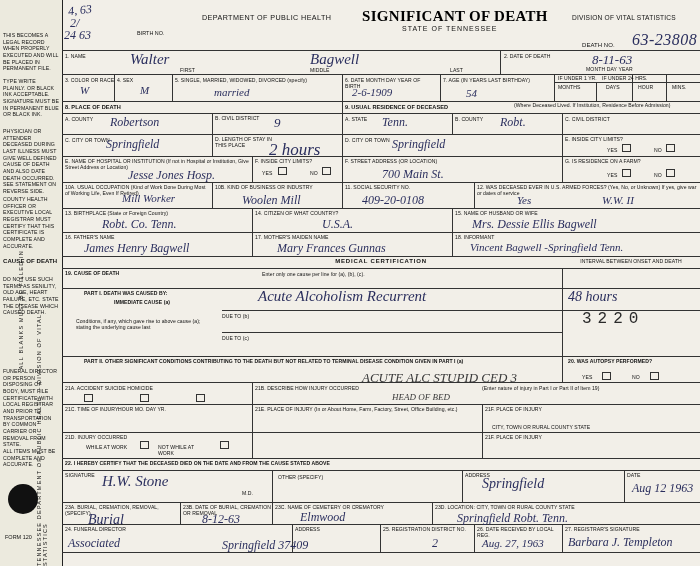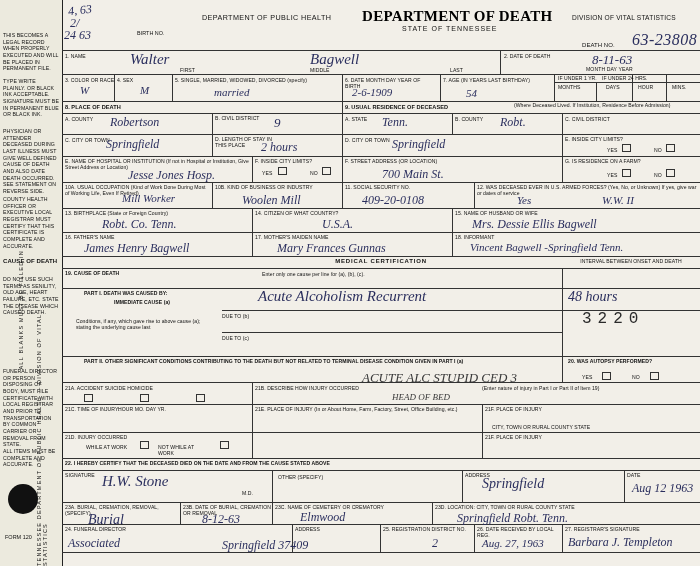--- a/index.html
+++ b/index.html
@@ -46,21 +46,21 @@
     <div class="formno">FORM 120</div>
   </div>
 
   <div class="form">
 
     <div class="hand" style="left:6px;top:3px;font-size:12px;transform:rotate(-6deg);">4, 63</div>
     <div class="hand" style="left:8px;top:16px;font-size:12px;">2/</div>
     <div class="hand" style="left:2px;top:28px;font-size:12px;">24 63</div>
 
     <div class="lab" style="left:140px;top:14px;font-size:7.2px;letter-spacing:.4px;">DEPARTMENT OF PUBLIC HEALTH</div>
-    <div class="title" style="left:300px;top:8px;font-size:15px;letter-spacing:.3px;">DEPARTMENT OF DEATH</div>
+    <div class="title" style="left:300px;top:8px;font-size:15px;letter-spacing:.3px;">SIGNIFICANT OF DEATH</div>
     <div class="lab" style="left:340px;top:25px;font-size:7px;letter-spacing:1px;">STATE OF TENNESSEE</div>
     <div class="lab" style="left:510px;top:14px;font-size:6.6px;letter-spacing:.2px;">DIVISION OF VITAL STATISTICS</div>
 
     <div class="lab" style="left:75px;top:30px;font-size:5.4px;">BIRTH NO.</div>
     <div class="lab" style="left:520px;top:42px;font-size:6px;">DEATH NO.</div>
     <div class="hand" style="left:570px;top:31px;font-size:16px;letter-spacing:.5px;">63-23808</div>
 
     <hr class="hline thick" style="left:0;top:50px;width:638px;">
 
     <hr class="hline" style="left:0;top:74px;width:638px;">
@@ -125,21 +125,21 @@
     <div class="hand" style="left:438px;top:115px;font-size:12px;">Robt.</div>
     <div class="lab" style="left:503px;top:116px;">C. CIVIL DISTRICT</div>
 
     <hr class="hline" style="left:0;top:156px;width:638px;">
     <div class="vline" style="left:150px;top:134px;height:22px;"></div>
     <div class="vline" style="left:280px;top:134px;height:22px;"></div>
     <div class="vline" style="left:500px;top:134px;height:22px;"></div>
     <div class="lab" style="left:3px;top:137px;">C. CITY OR TOWN</div>
     <div class="hand" style="left:44px;top:137px;font-size:12px;">Springfield</div>
     <div class="lab" style="left:153px;top:136px;width:70px;">D. LENGTH OF STAY IN THIS PLACE</div>
-    <div class="hand" style="left:199px;top:140px;font-size:12px;">2 hours</div>
+    <div class="hand" style="left:207px;top:140px;font-size:17px;">2 hours</div>
     <div class="lab" style="left:283px;top:137px;">D. CITY OR TOWN</div>
     <div class="hand" style="left:330px;top:137px;font-size:12px;">Springfield</div>
     <div class="lab" style="left:503px;top:136px;">E. INSIDE CITY LIMITS?</div>
     <div class="lab" style="left:545px;top:147px;">YES</div>
     <div class="lab" style="left:592px;top:147px;">NO</div>
     <div class="box" style="left:560px;top:144px;width:9px;height:8px;"></div>
     <div class="box" style="left:604px;top:144px;width:9px;height:8px;"></div>
 
     <hr class="hline" style="left:0;top:182px;width:638px;">
     <div class="vline" style="left:190px;top:156px;height:26px;"></div>

